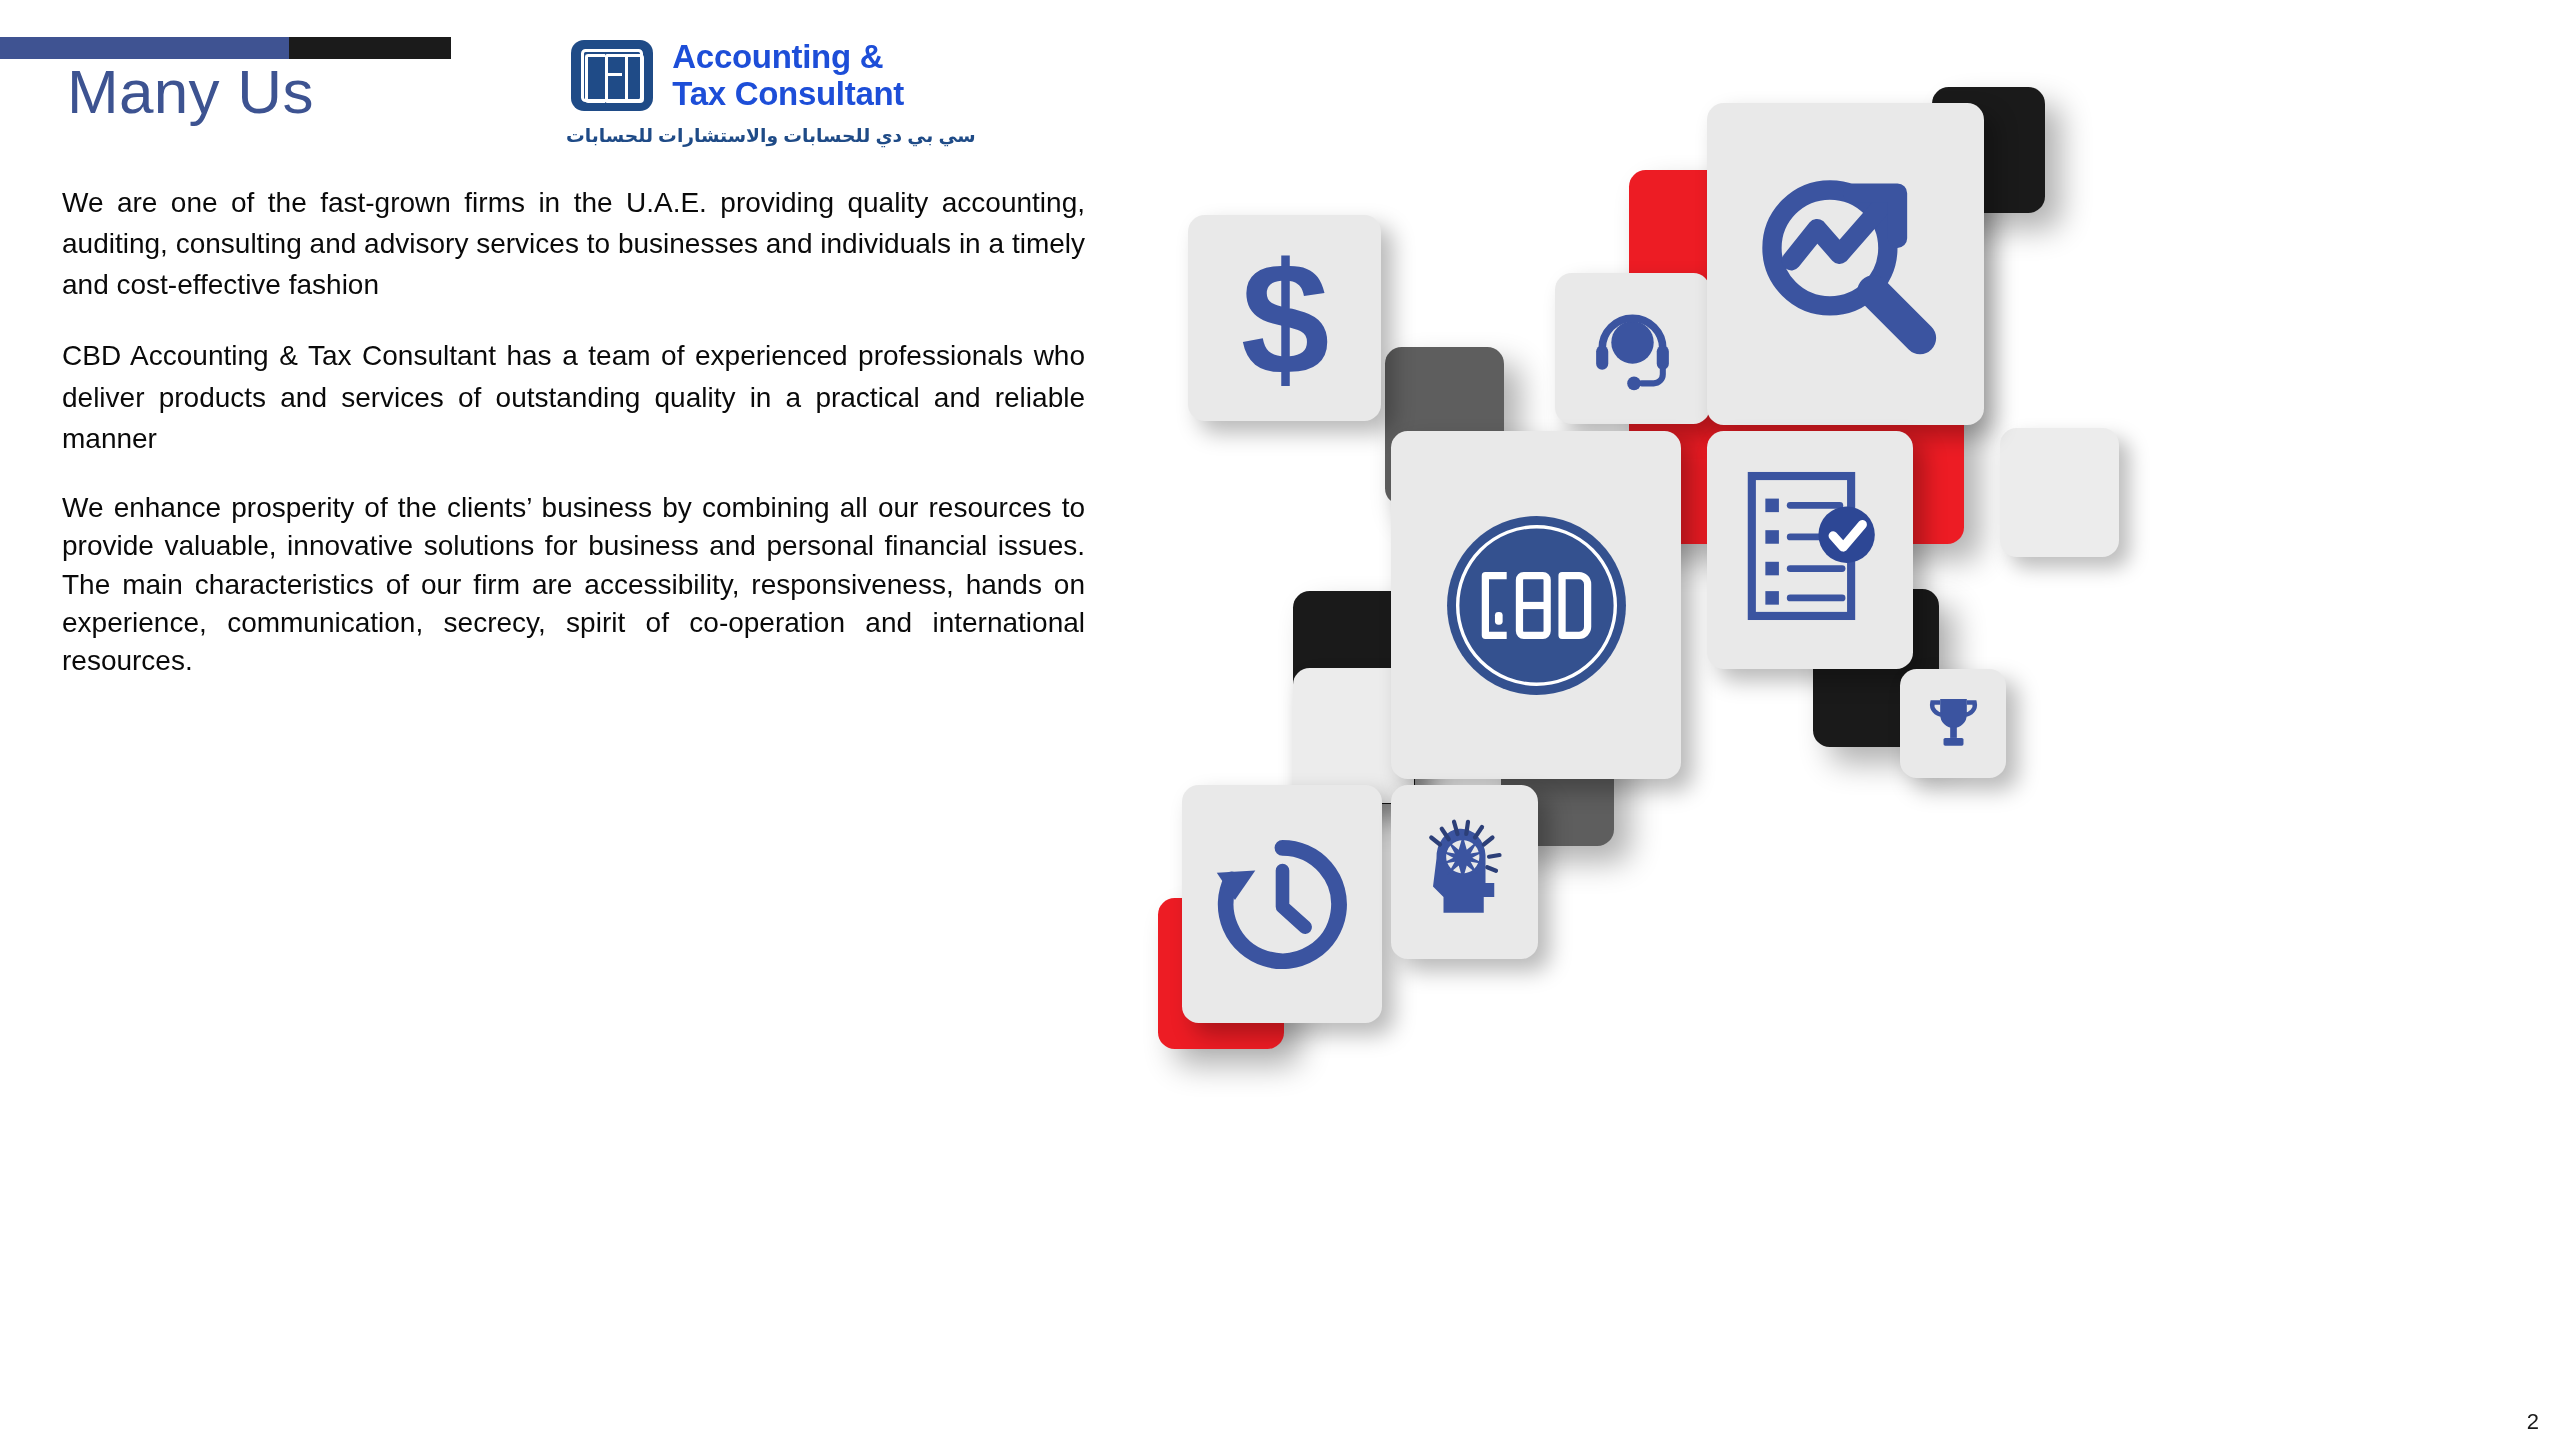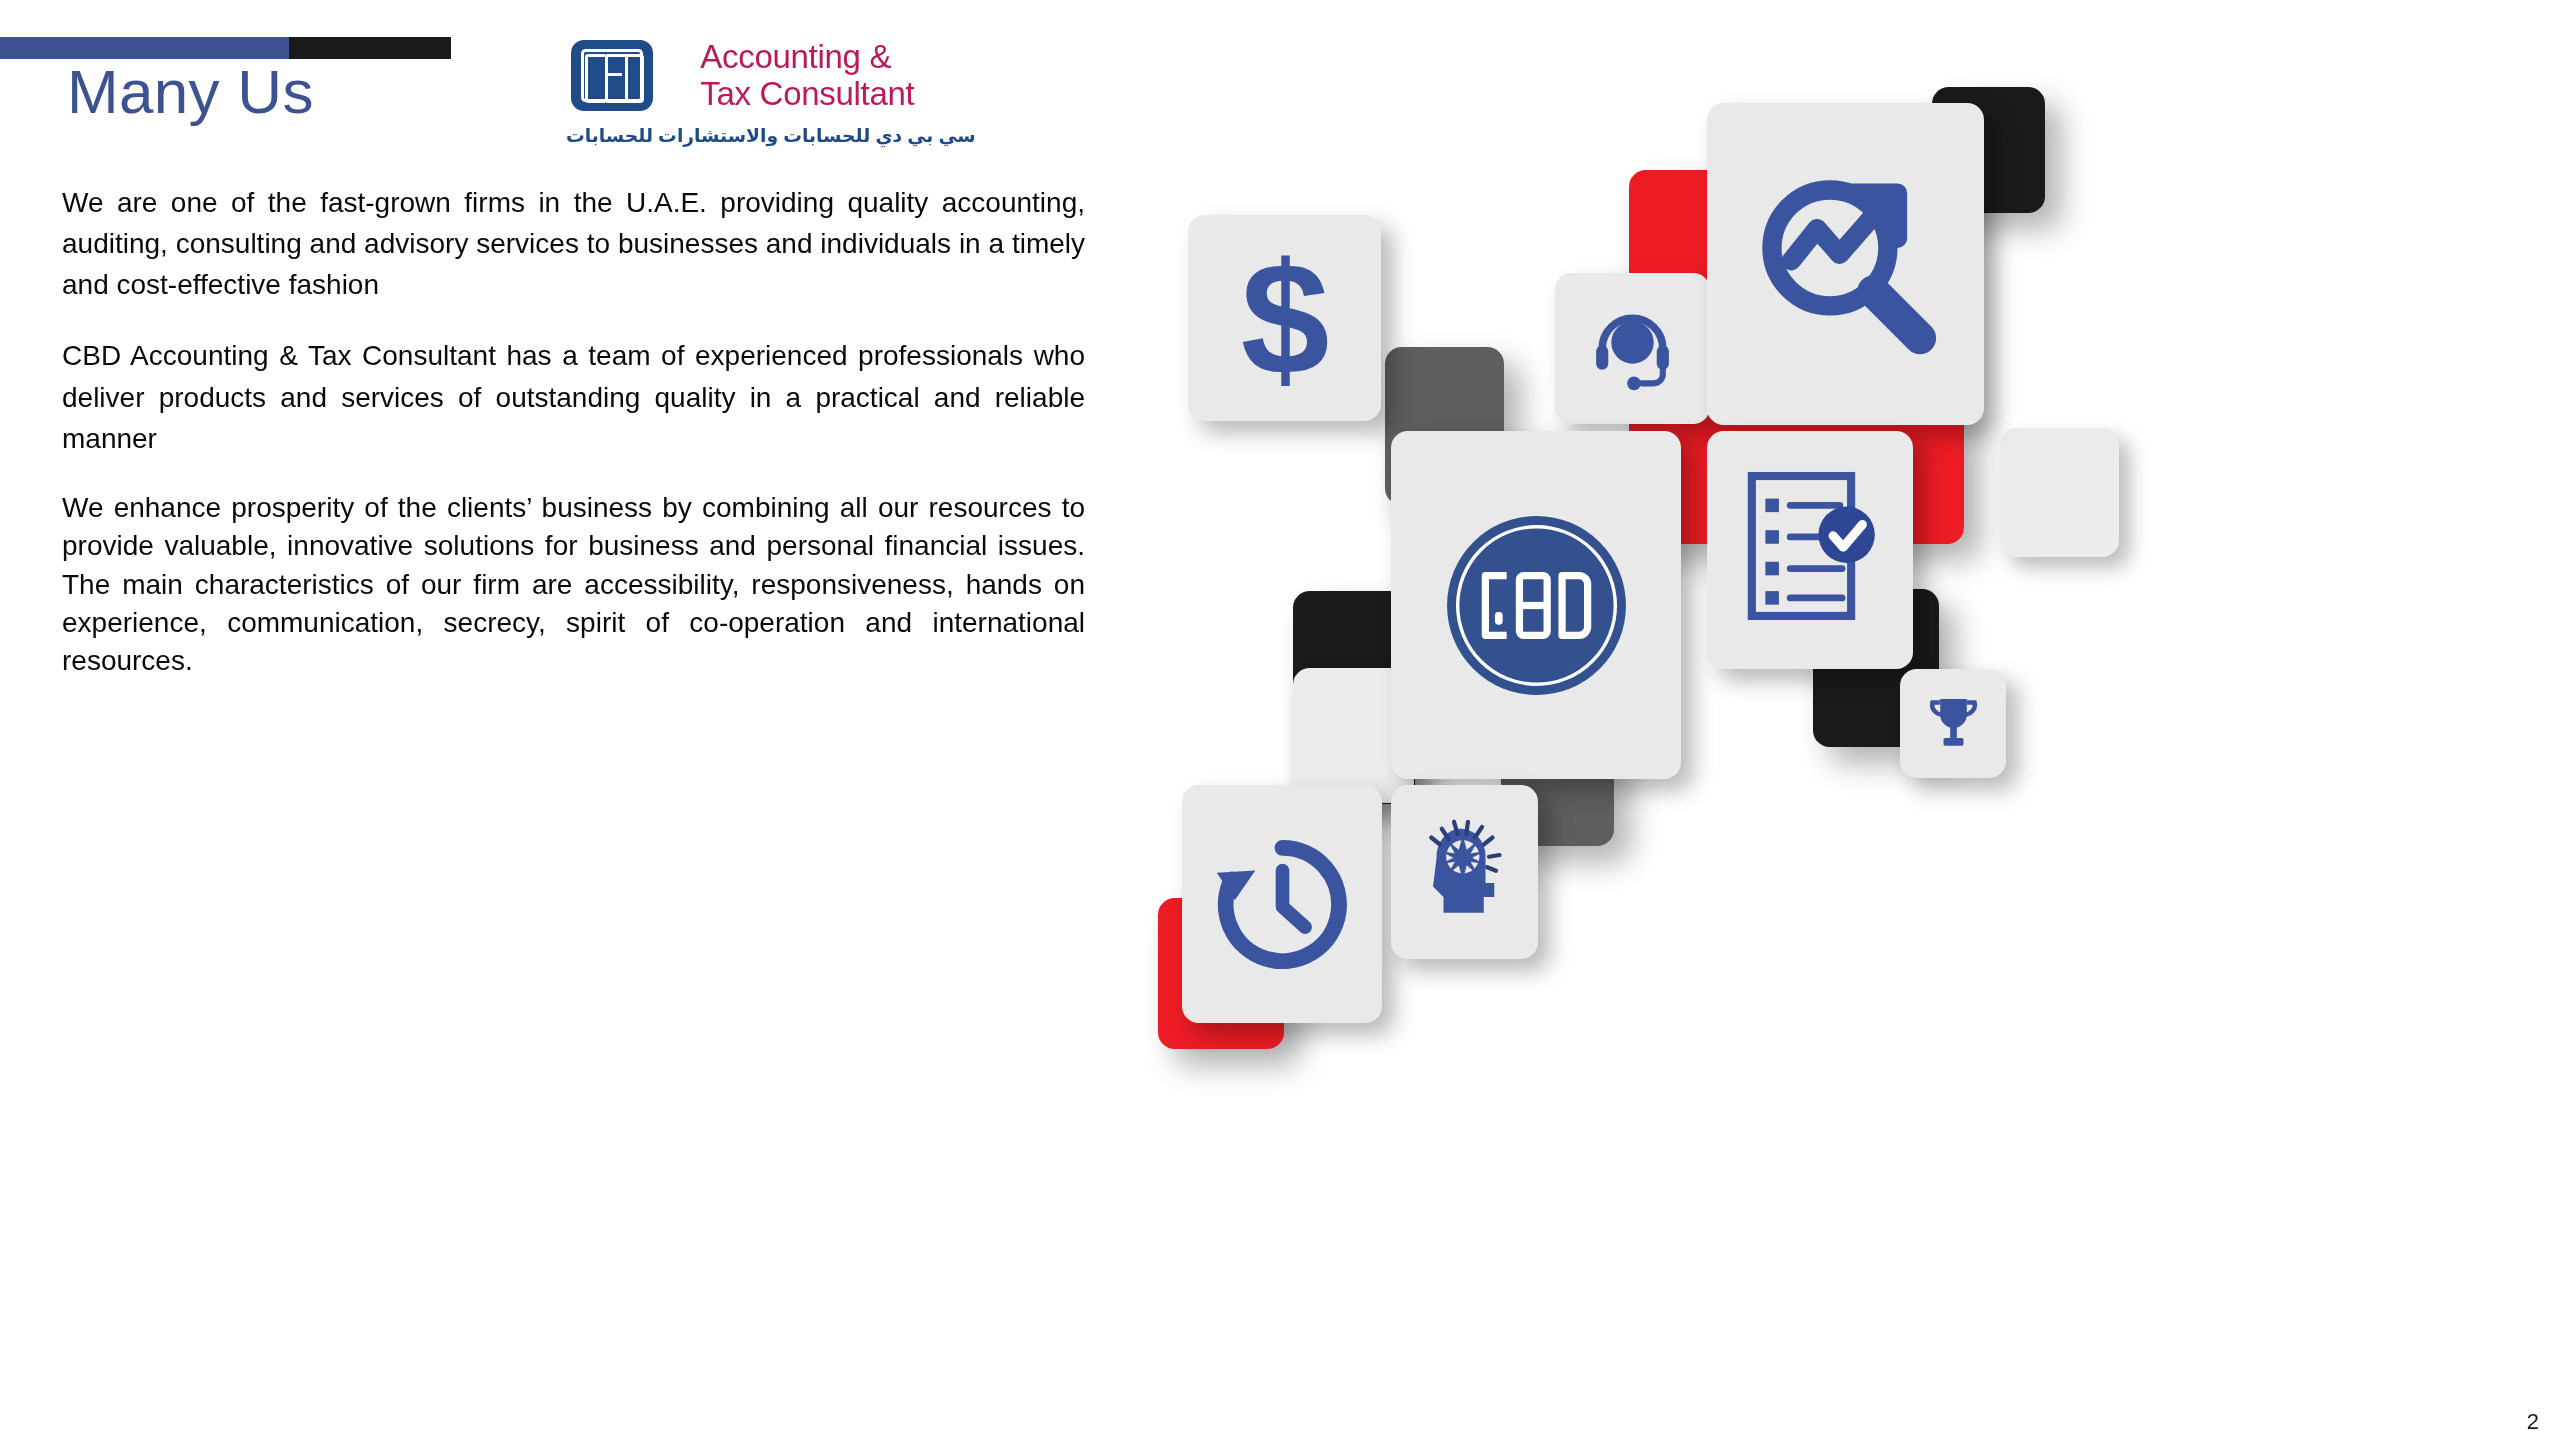--- a/index.html
+++ b/index.html
@@ -43,21 +43,21 @@
     position:absolute;left:34px;top:14px;width:17.4px;height:43px;
     border:3.2px solid #fff;border-radius:1.9px;
   }
   #logo-mark .lm-bbar{position:absolute;left:34px;top:33px;width:17.4px;height:3.2px;background:#fff;}
   #logo-mark .lm-d{
     position:absolute;left:54px;top:14px;width:15.5px;height:43px;
     border:3.2px solid #fff;border-left:none;border-radius:0 3.9px 3.9px 0;
   }
   #logo-text{display:flex;flex-direction:column;line-height:1.12;}
   .logo-line{
-    font-size:33px;color:#be185d;font-weight:400;letter-spacing:-0.3px;white-space:nowrap;margin-left:28px;
+    font-size:33px;color:#1d4ed8;font-weight:700;letter-spacing:-0.3px;white-space:nowrap;
   }
   #logo-arabic{
     position:absolute;right:19.3px;top:117px;
     font-size:18.7px;color:#1F4B87;font-weight:700;direction:rtl;white-space:nowrap;
   }
   .swoosh{position:absolute;border-radius:50%;background:transparent;}
   #swoosh1{
     left:-39px;top:67px;width:592px;height:213px;
     border-bottom:28px solid #E8232A;border-radius:50%;
     transform:rotate(-3deg);

